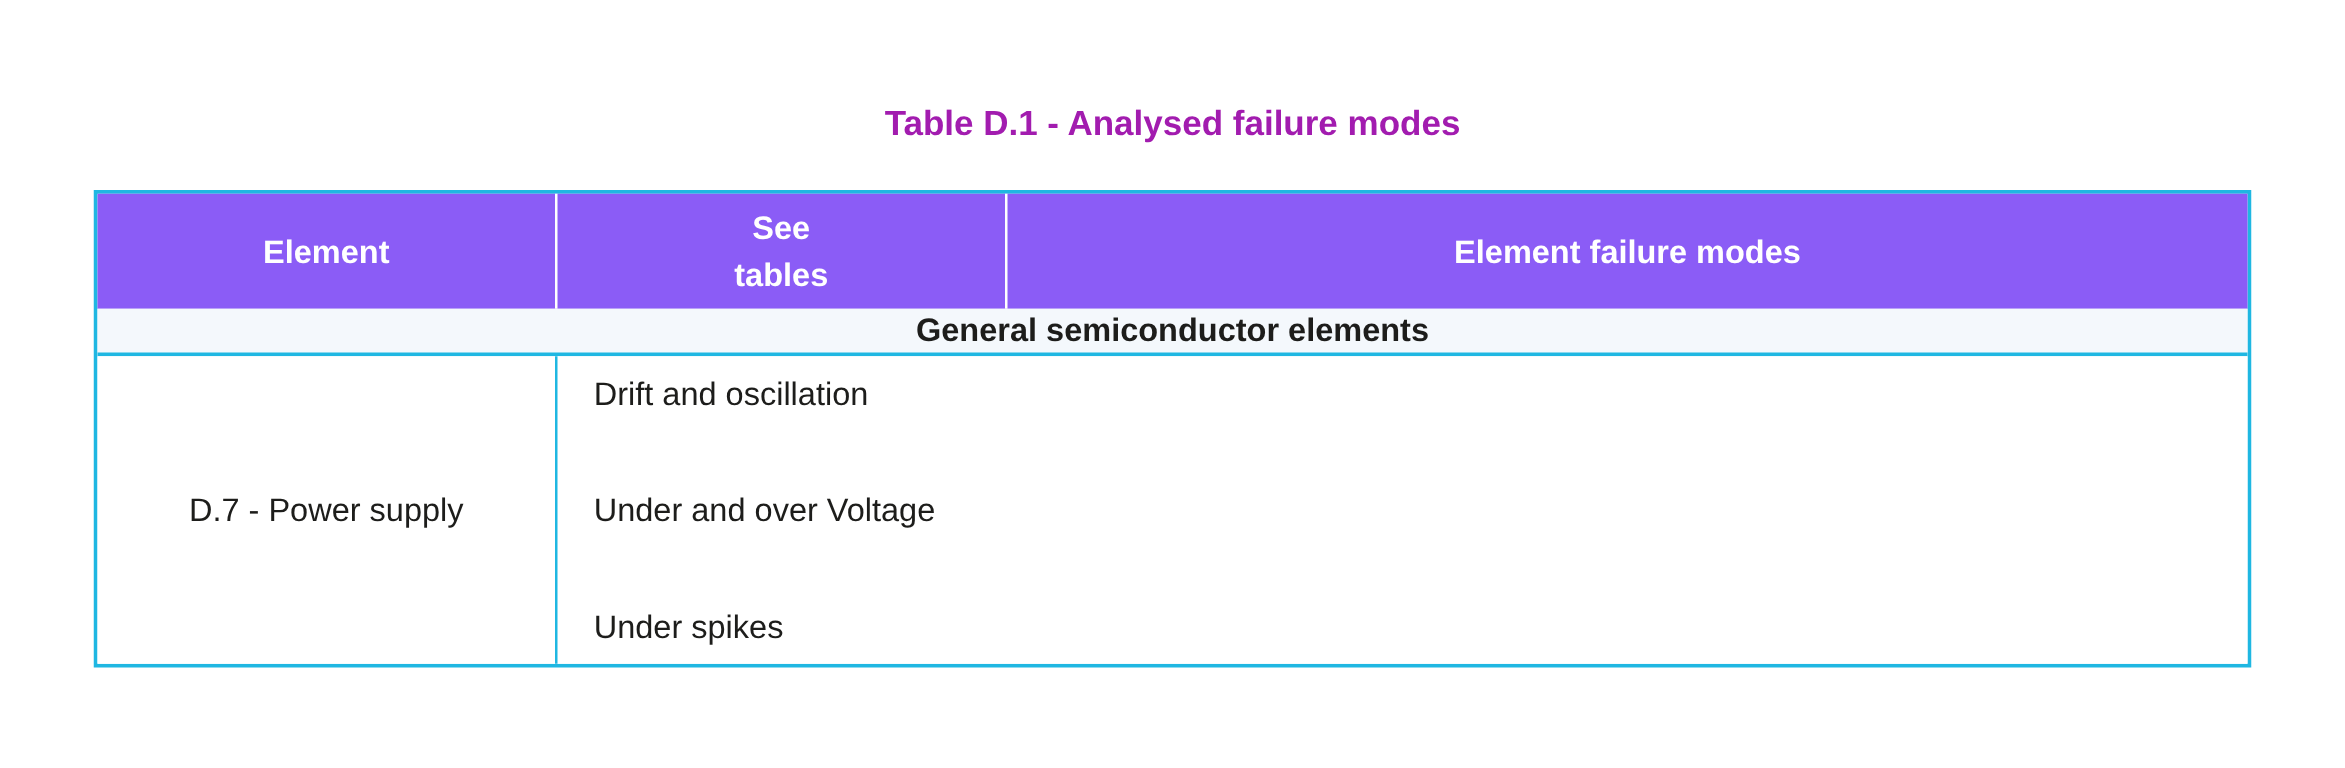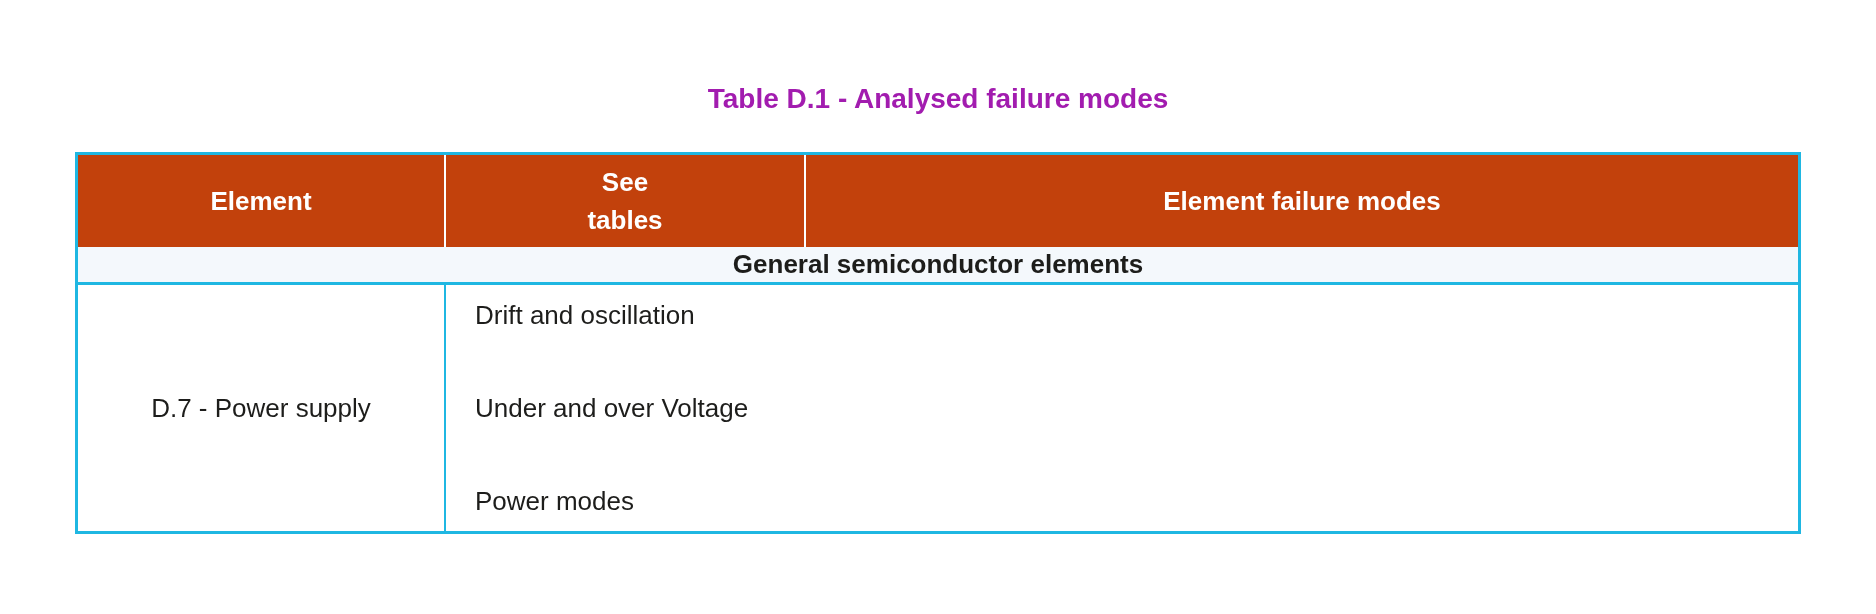--- a/index.html
+++ b/index.html
@@ -28,21 +28,21 @@
     background: #ffffff;
     display: flex;
     flex-direction: column;
   }
   .row {
     display: grid;
     grid-template-columns: 366px 360px 1fr;
   }
   .header-row {
     height: 92px;
-    background: #c2410c;
+    background: #8b5cf6;
   }
   .header-cell {
     display: flex;
     align-items: center;
     justify-content: center;
     text-align: center;
     color: #ffffff;
     font-size: 26px;
     font-weight: bold;
     line-height: 38px;
@@ -103,17 +103,17 @@
     <div class="header-cell">Element failure modes</div>
   </div>
 
   <div class="section-row">General semiconductor elements</div>
 
   <div class="row data-row">
     <div class="data-cell">D.7 - Power supply</div>
     <div class="data-cell modes-cell">
         <div class="mode-line">Drift and oscillation</div>
         <div class="mode-line">Under and over Voltage</div>
-        <div class="mode-line">Power modes</div>
+        <div class="mode-line">Under spikes</div>
       </div>
   </div>
 
 </div>
 
 </body></html>

